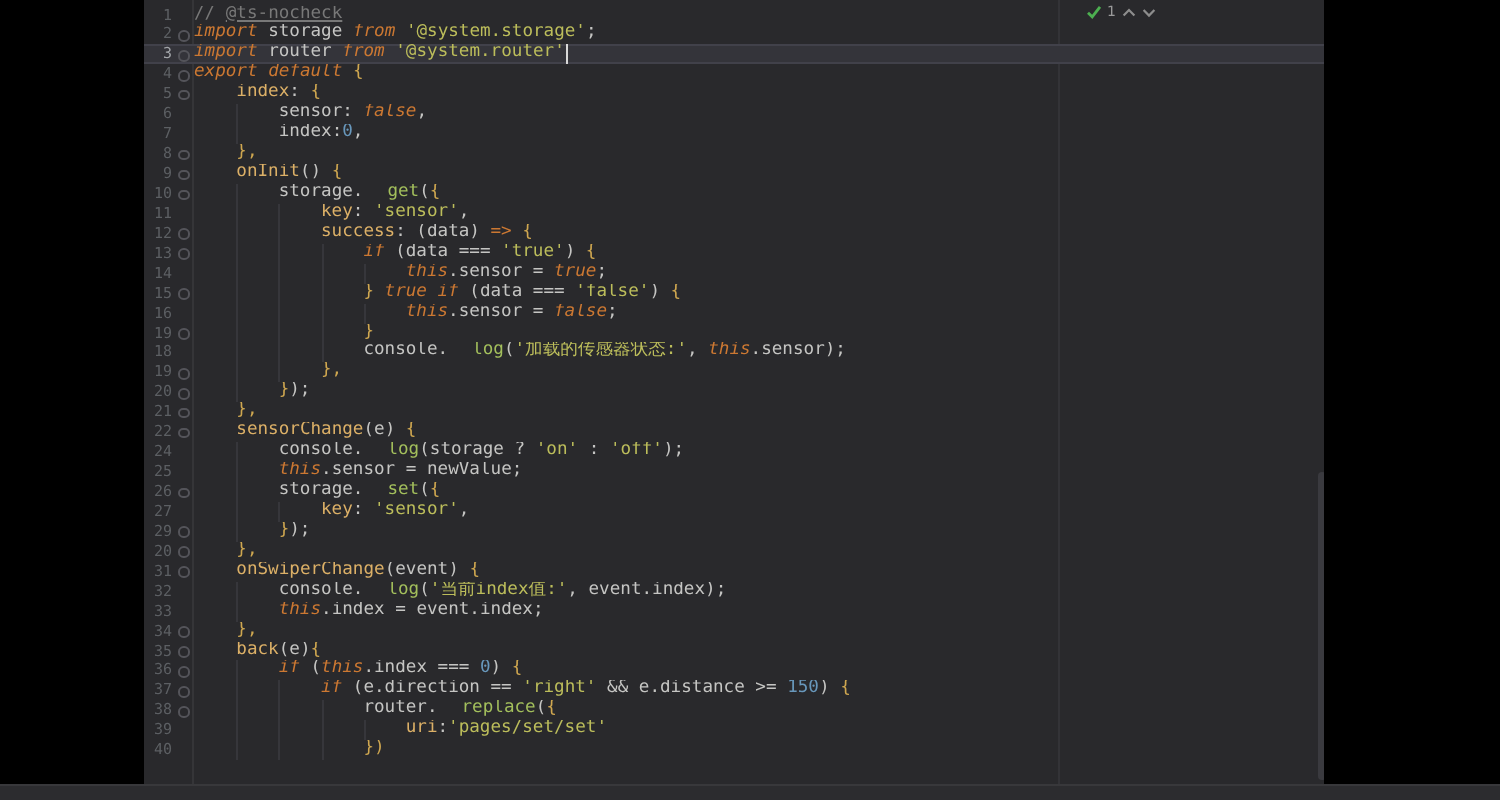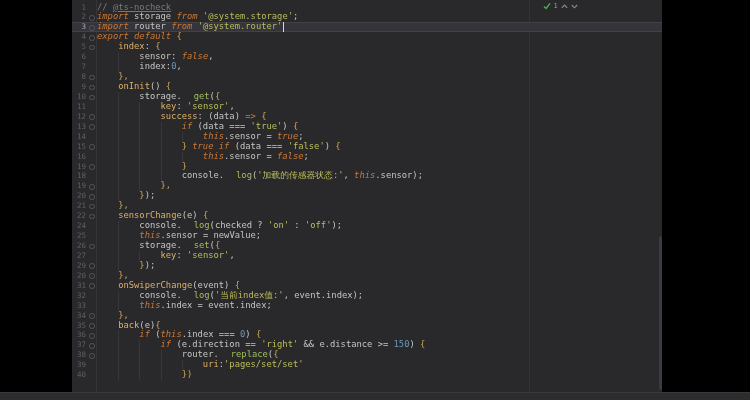--- a/index.html
+++ b/index.html
@@ -329,21 +329,21 @@
           </span>
         </div>
         <div class="row">
           <span class="ln">24</span>
           <span class="fold"></span>
           <span class="codeline">
             <span class="indent"></span>
             <span class="indent g"></span>
             <span class="tk-p">console.</span>
             <span class="tk-m">log</span>
-            <span class="tk-p">(checked ? </span>
+            <span class="tk-p">(storage ? </span>
             <span class="tk-s">'on'</span>
             <span class="tk-p"> : </span>
             <span class="tk-s">'off'</span>
             <span class="tk-p">);</span>
           </span>
         </div>
         <div class="row">
           <span class="ln">25</span>
           <span class="fold"></span>
           <span class="codeline">

